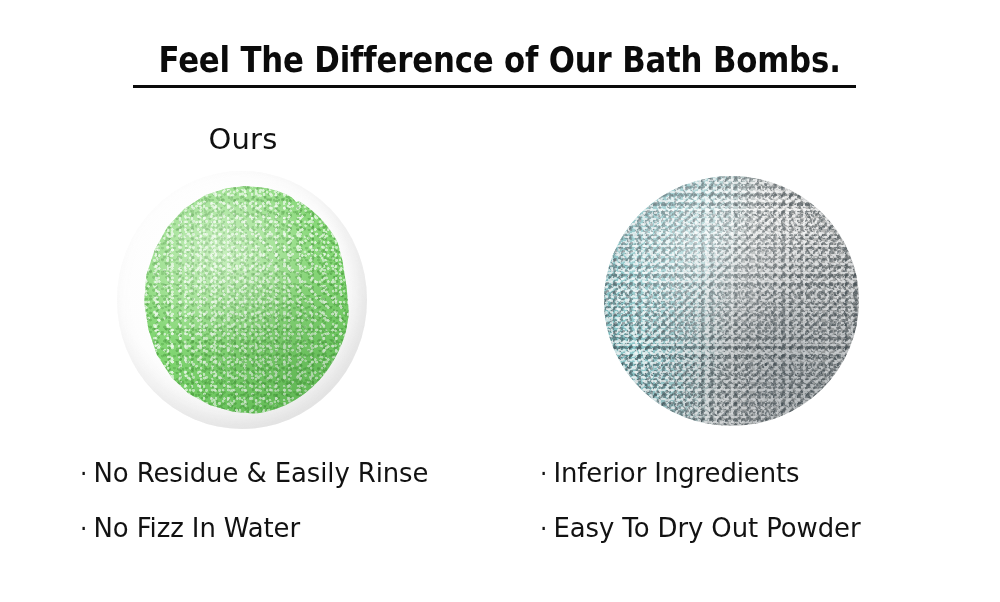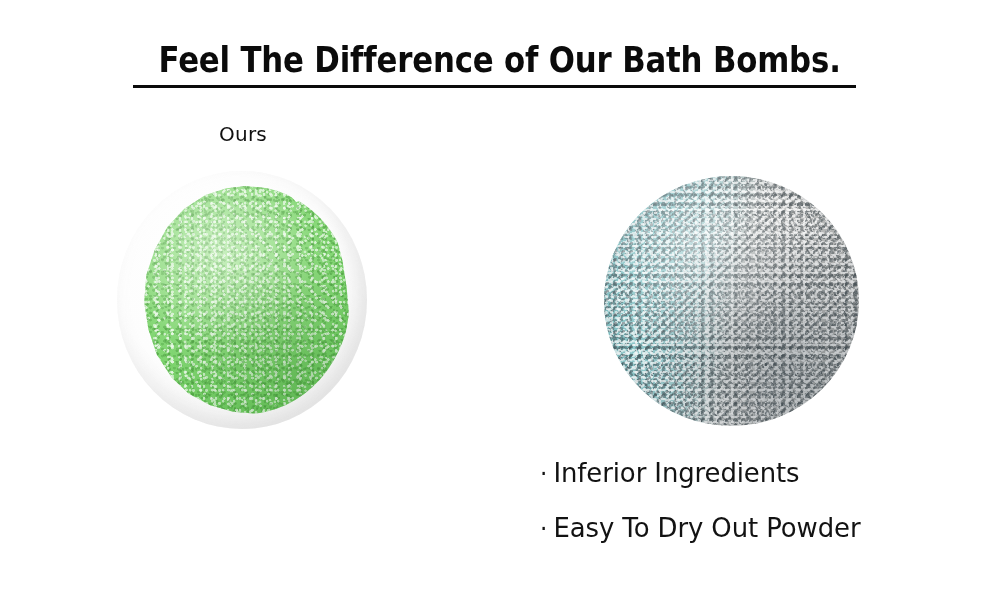--- a/index.html
+++ b/index.html
@@ -46,21 +46,21 @@
     width: 723px;
     height: 3px;
     background: #0b0b0b;
   }
 
   
   .col-head {
     position: absolute;
     font-family: "DejaVu Sans", sans-serif;
     font-weight: 400;
-    font-size: 20px;
+    font-size: 29px;
     color: #101010;
     text-align: center;
     letter-spacing: 0.2px;
   }
   .col-head.left  { left: 118px; top: 122px; width: 250px; }
   .col-head.right { left: 605px; top: 122px; width: 256px; }
 
   
   .vs {
     position: absolute;
@@ -279,20 +279,28 @@
     <div class="core"></div>
   </div>
 
 
   <div class="bomb-others">
     <div class="sphere">
       <div class="streaks"></div>
     </div>
   </div>
 
+  <div class="feature-list left">
+    <div class="feature-item">
+      <span class="bullet">·</span><span>No Residue &amp; Easily Rinse</span>
+    </div>
+    <div class="feature-item">
+      <span class="bullet">·</span><span>No Fizz In Water</span>
+    </div>
+  </div>
 
   <div class="feature-list right">
     <div class="feature-item">
       <span class="bullet">·</span><span>Inferior Ingredients</span>
     </div>
     <div class="feature-item">
       <span class="bullet">·</span><span>Easy To Dry Out Powder</span>
     </div>
   </div>
 

